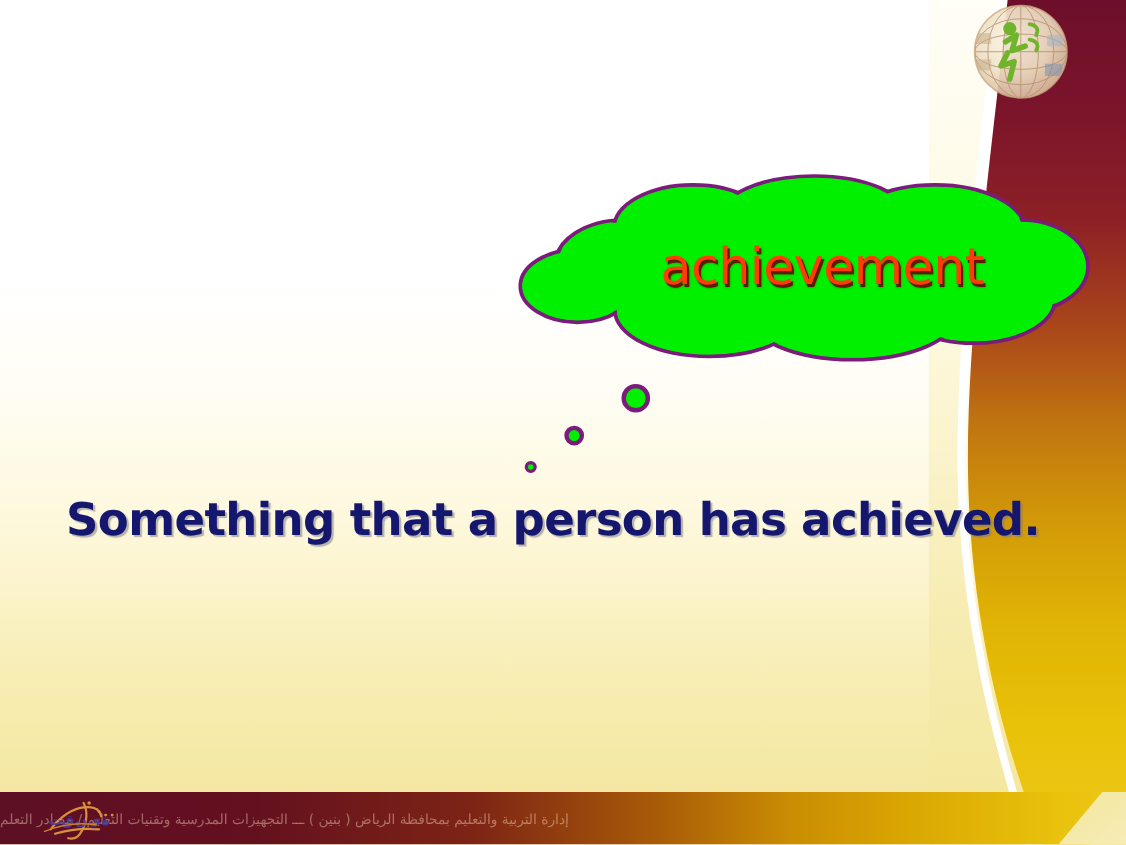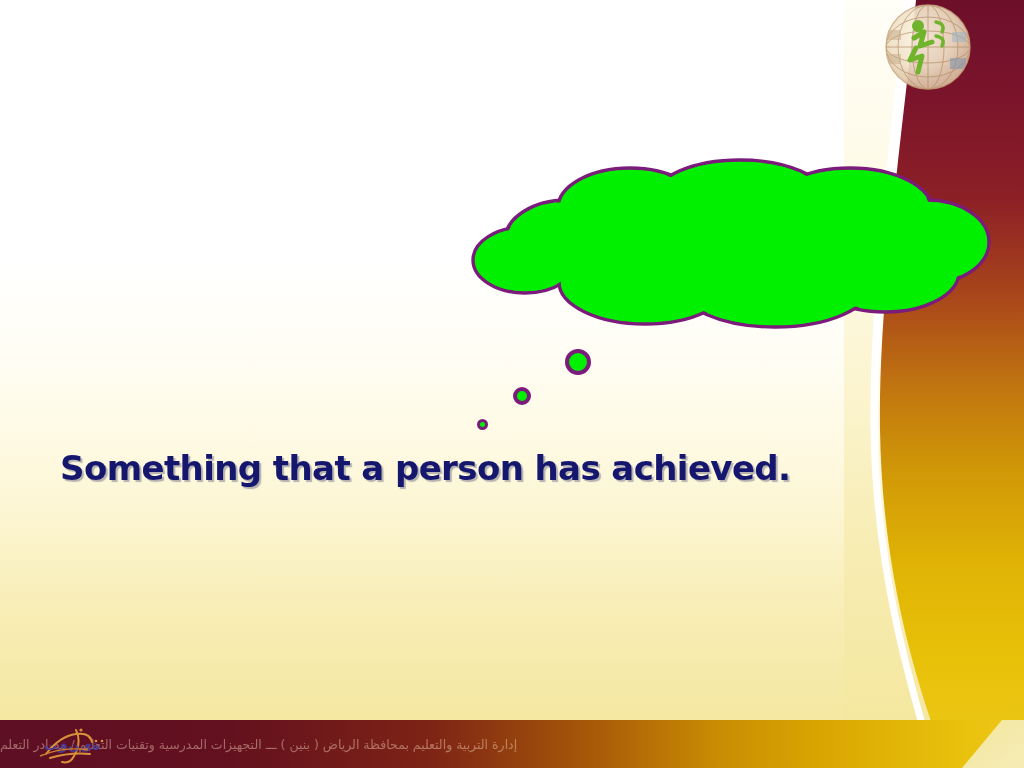--- a/index.html
+++ b/index.html
@@ -117,21 +117,21 @@
   .dot-1 { left:565px; top:349px;  width:26px; height:26px; border-width:4px; }
   .dot-2 { left:513px; top:387px;  width:18px; height:18px; border-width:4px; }
   .dot-3 { left:477px; top:419px;  width:11px; height:11px; border-width:3px; }
 
   
   .definition {
     position:absolute;
     left:60px; top:448px;
     width:860px;
     font-family:"DejaVu Sans", sans-serif;
-    font-size:34px;
+    font-size:41px;
     font-weight:bold;
     color:#15176e;
     letter-spacing:-0.6px;
     text-shadow:2px 2px 1px rgba(120,120,140,.55);
     white-space:nowrap;
   }
 
   
   .footer {
     position:absolute;
@@ -256,20 +256,23 @@
         <ellipse cx="472" cy="82" rx="60" ry="40"></ellipse>
         <ellipse cx="430" cy="112" rx="72" ry="38"></ellipse>
         <ellipse cx="320" cy="125" rx="94" ry="40"></ellipse>
         <ellipse cx="190" cy="122" rx="84" ry="40"></ellipse>
         <ellipse cx="255" cy="85" rx="118" ry="50"></ellipse>
         <ellipse cx="370" cy="85" rx="98" ry="46"></ellipse>
       </g>
     </svg>
   </div>
 
+  <div class="cloud-label">
+    <span>achievement</span>
+  </div>
 
   <div class="dot dot-1"></div>
   <div class="dot dot-2"></div>
   <div class="dot dot-3"></div>
 
   <div class="definition">Something that a person has achieved.</div>
 
   <div class="footer">
     <div class="footer-bar"></div>
     <div class="footer-right-fade"></div>

